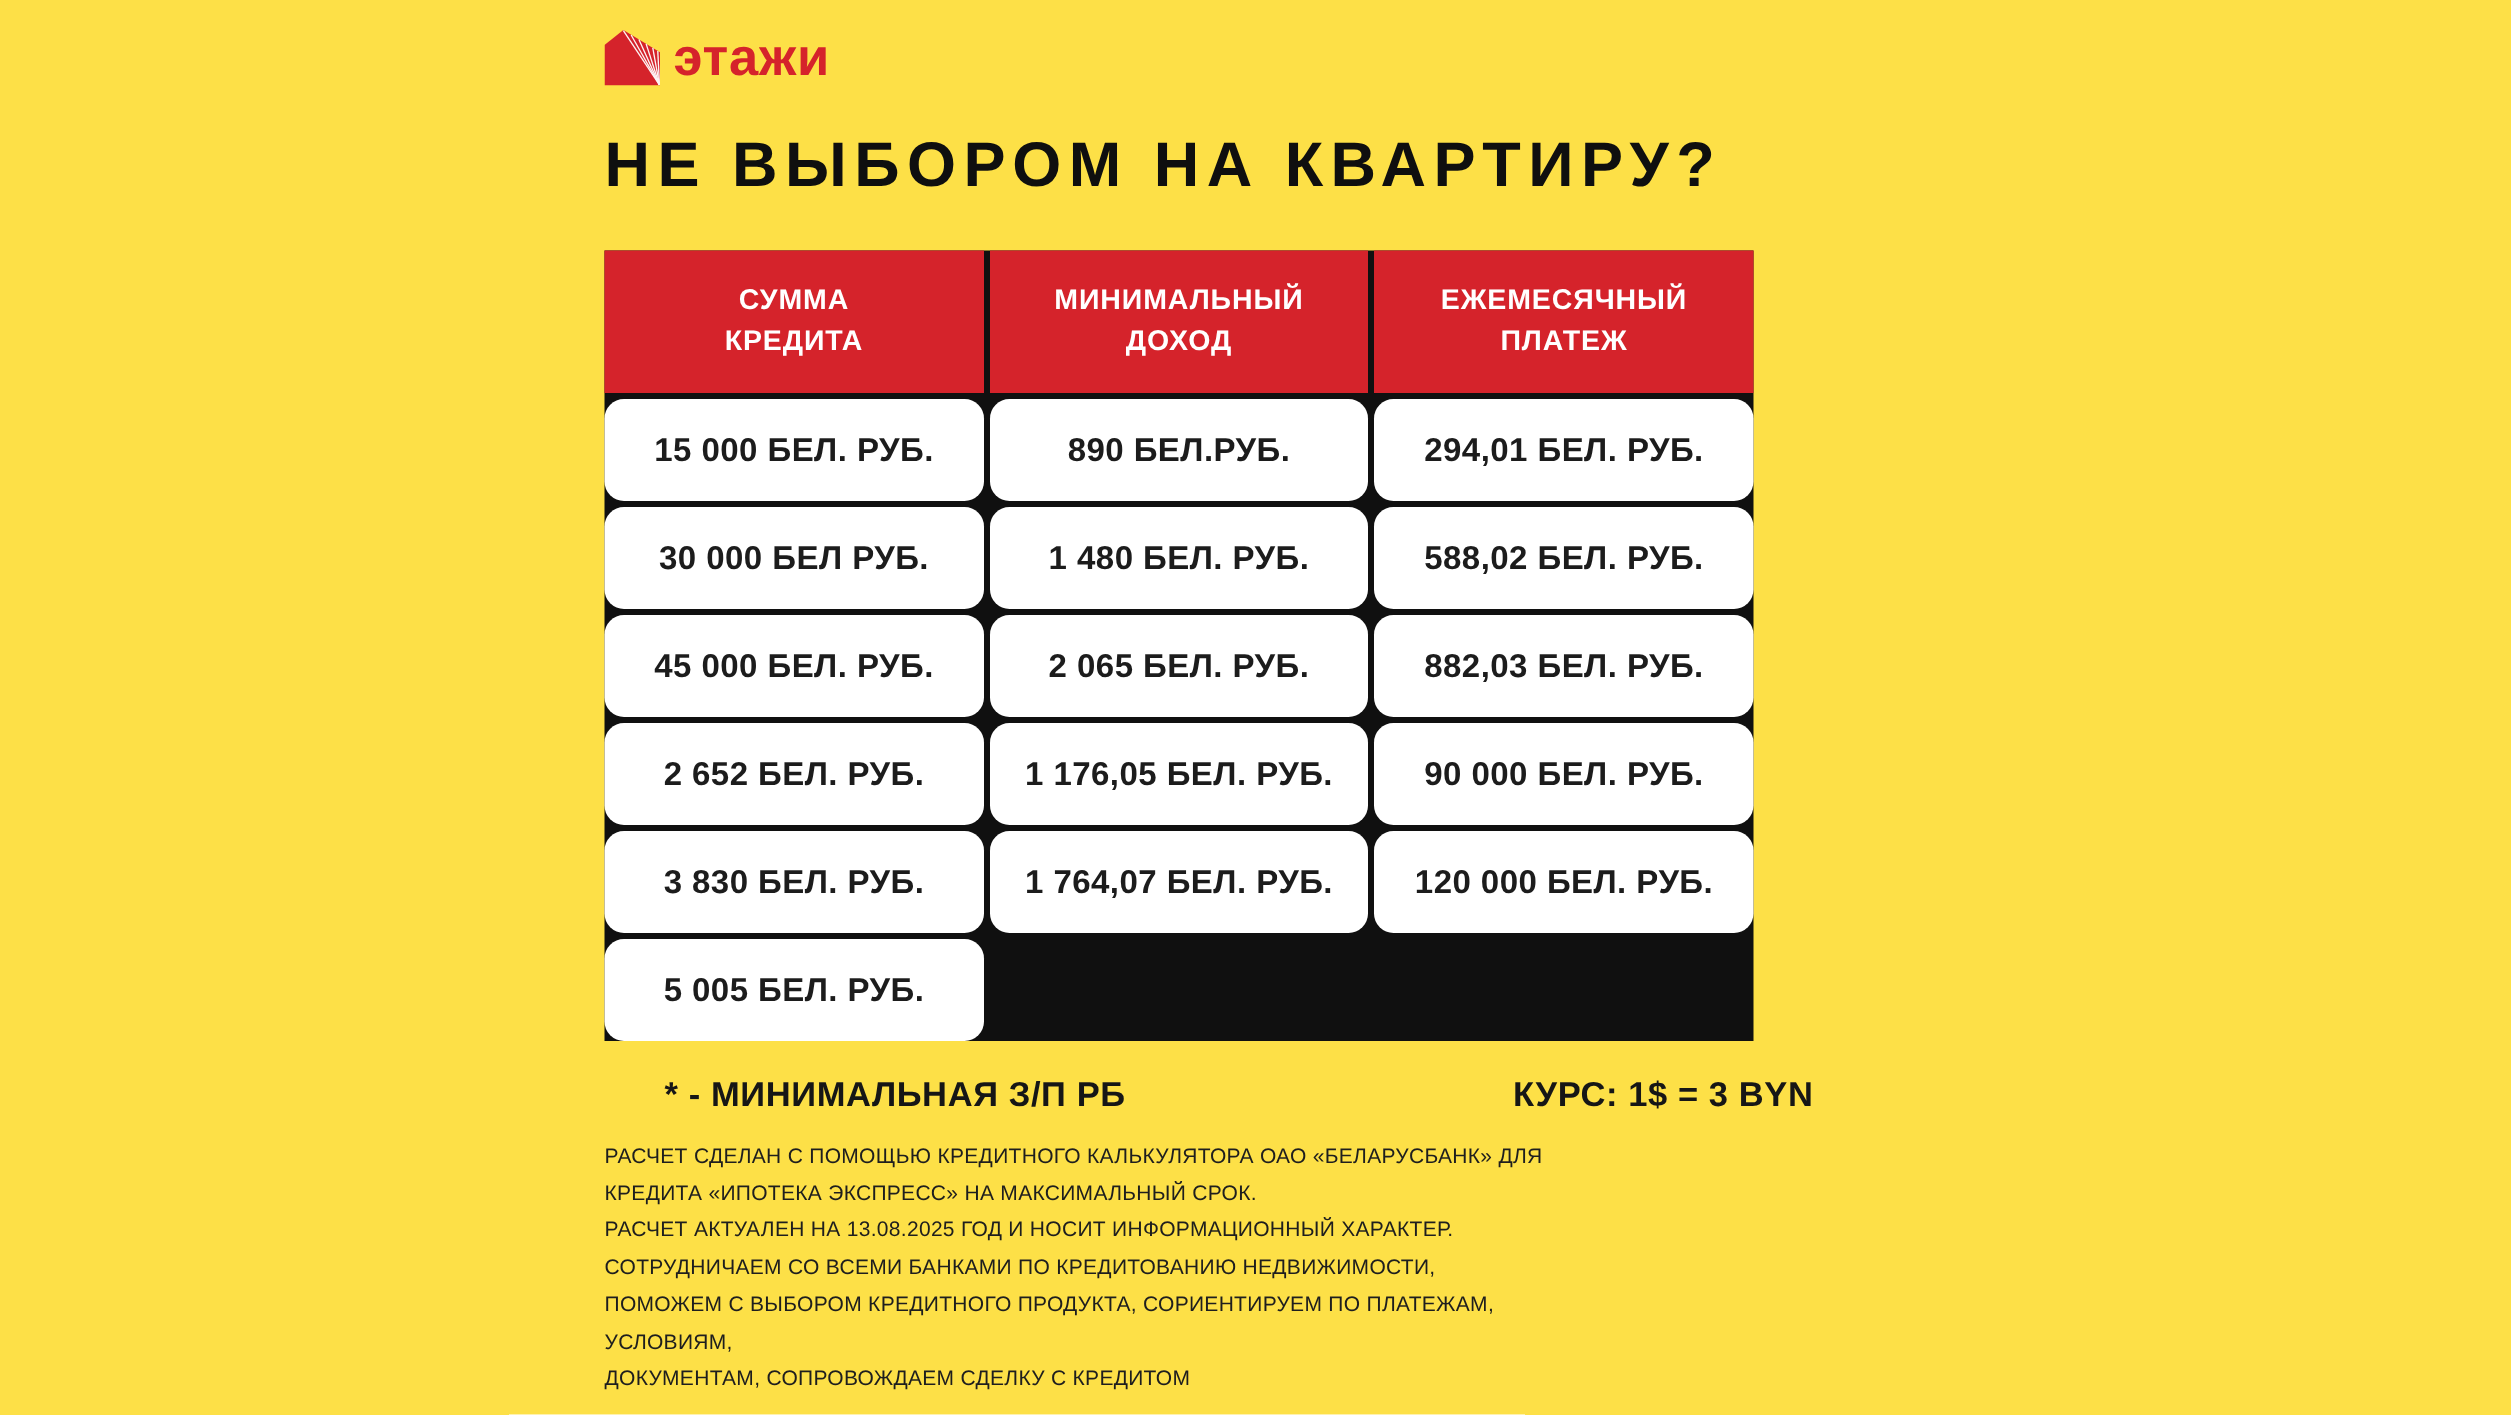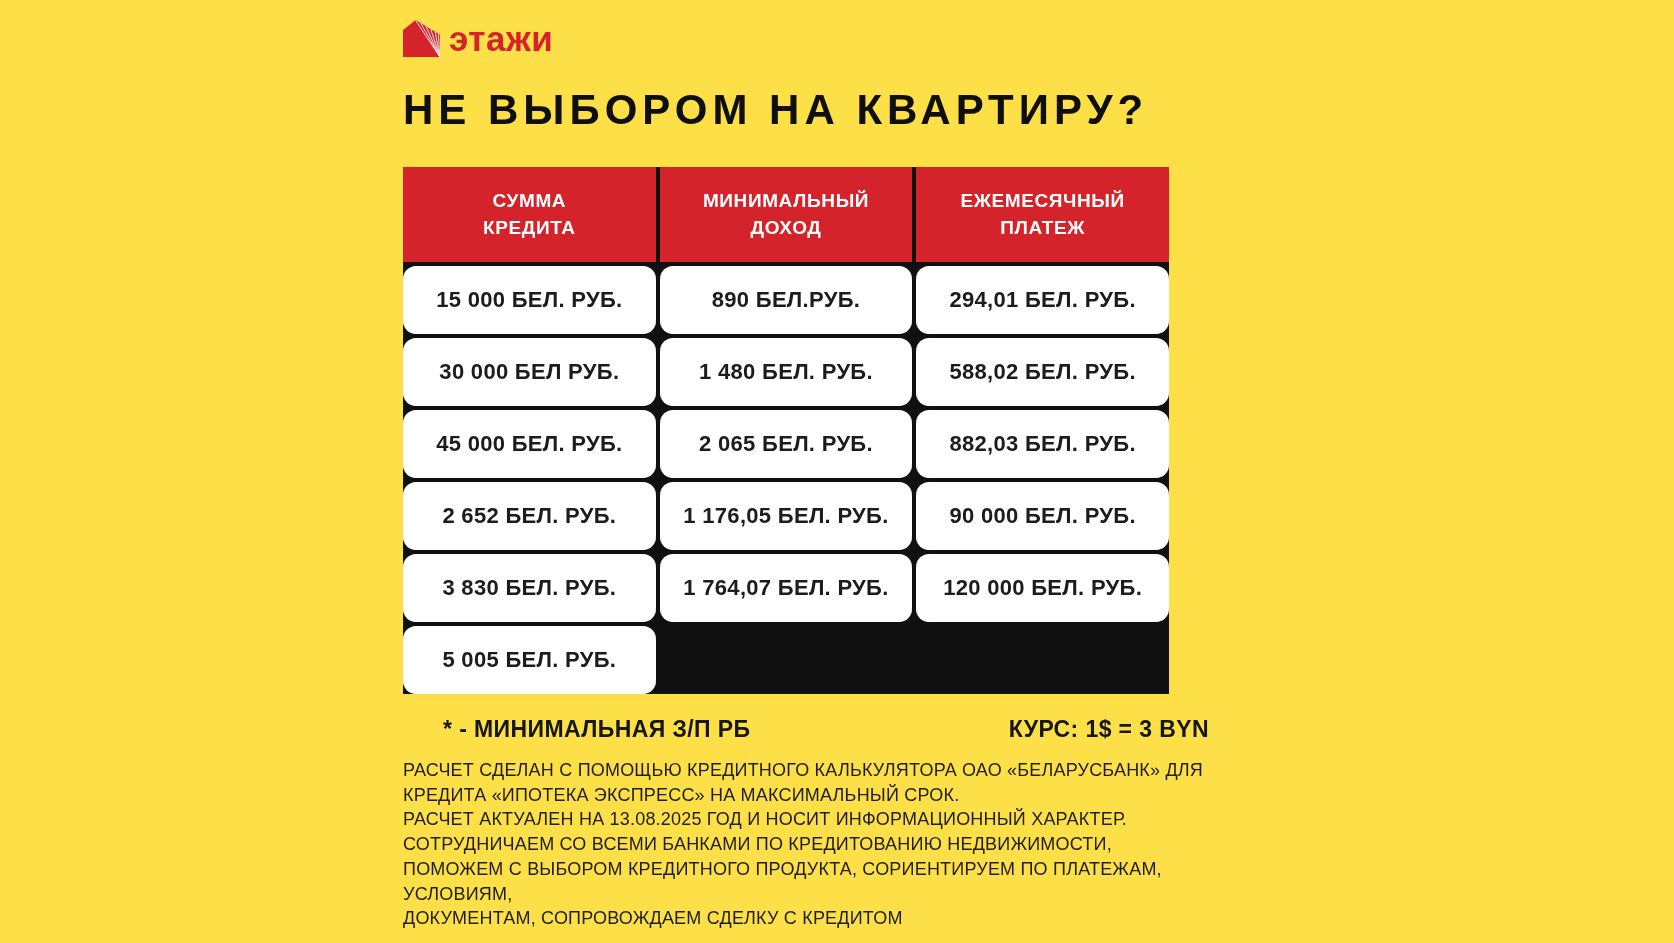--- a/index.html
+++ b/index.html
@@ -57,21 +57,21 @@
   }
   .foot-left, .foot-right {
     font-size: 23px; font-weight: 700; color: #161616; letter-spacing: 0.4px;
   }
 
   
   .disclaimer {
     position: absolute; top: 758px; left: 0; width: 790px;
   }
   .disclaimer-line {
-    font-size: 18px; font-weight: 500; color: #1e1e1e;
+    font-size: 14px; font-weight: 500; color: #1e1e1e;
     line-height: 24.7px; letter-spacing: 0.2px; white-space: nowrap;
   }
 </style>
 </head>
 <body>
 
 <div class="canvas">
   <div class="content">
 
     <div class="brand">

